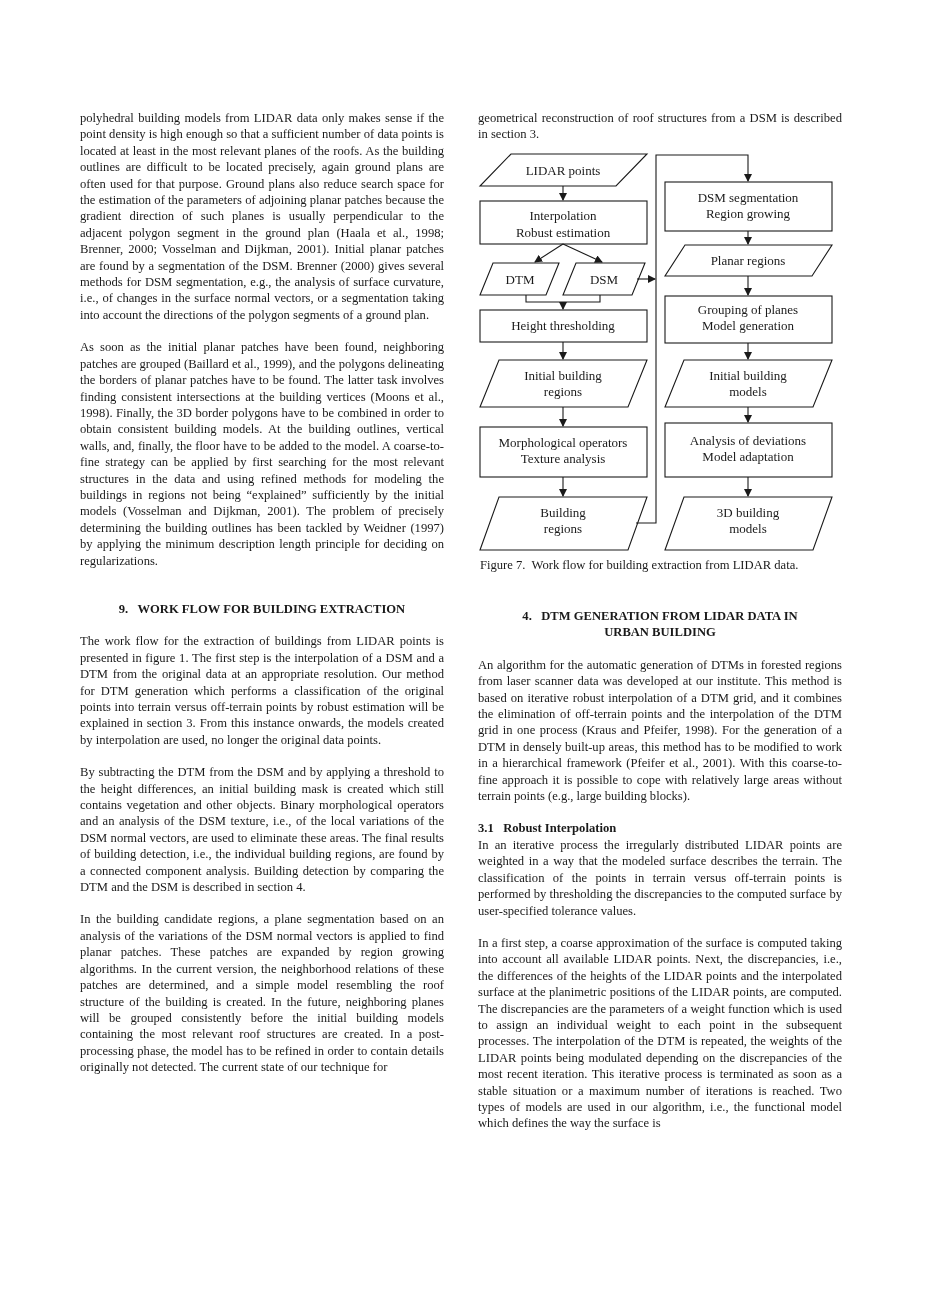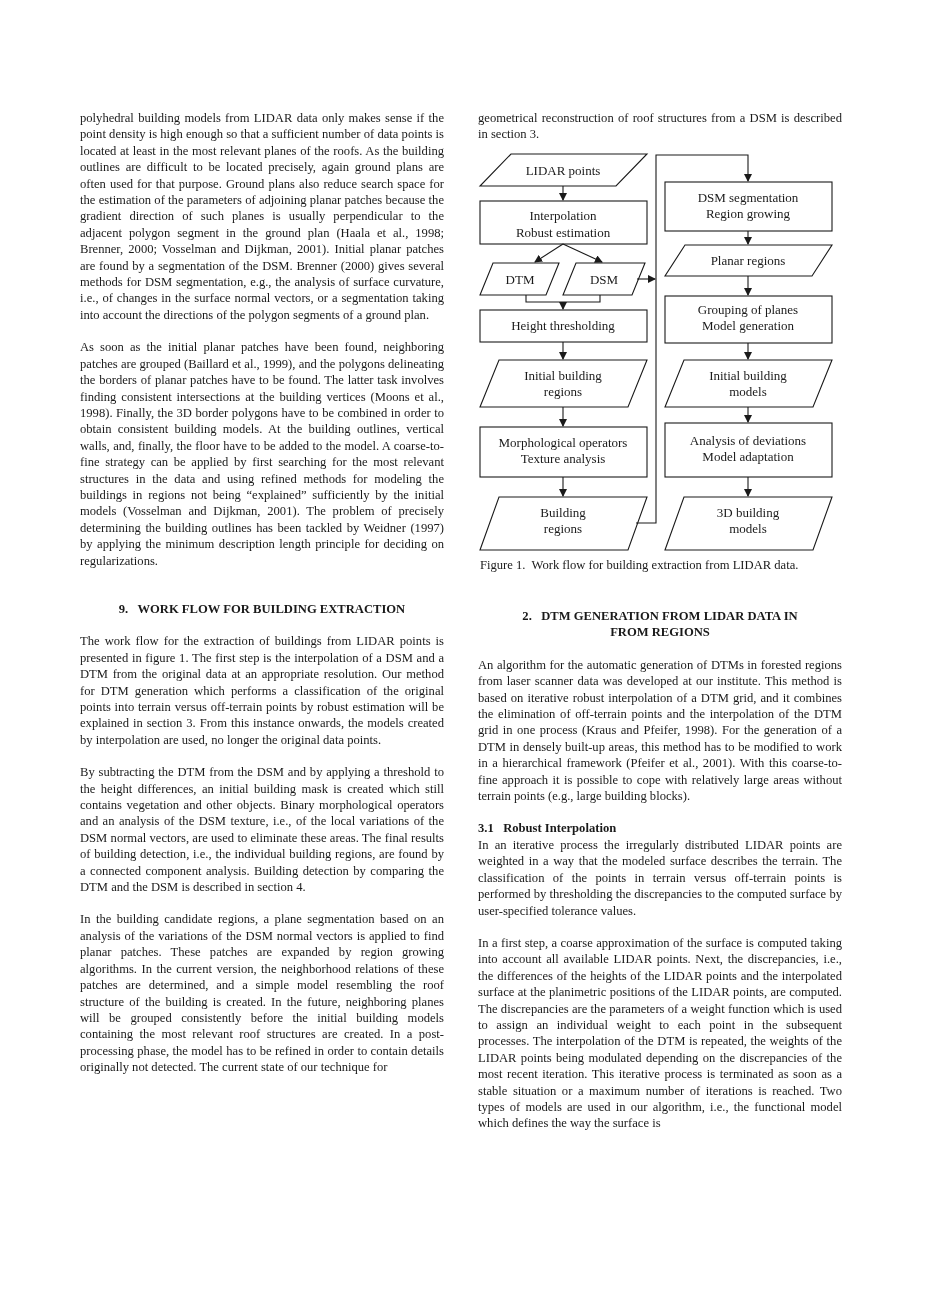--- a/index.html
+++ b/index.html
@@ -93,22 +93,22 @@
   <text x="748" y="314" text-anchor="middle">Grouping of planes</text>
   <text x="748" y="330" text-anchor="middle">Model generation</text>
   <text x="748" y="380" text-anchor="middle">Initial building</text>
   <text x="748" y="396" text-anchor="middle">models</text>
   <text x="748" y="445" text-anchor="middle">Analysis of deviations</text>
   <text x="748" y="461" text-anchor="middle">Model adaptation</text>
   <text x="748" y="517" text-anchor="middle">3D building</text>
   <text x="748" y="533" text-anchor="middle">models</text>
 </svg>
 
-<div class="abs caption" style="left:480px; top:558px; white-space:pre;">Figure 1.  Work flow for building extraction from LIDAR data.</div>
+<div class="abs caption" style="left:480px; top:558px; white-space:pre;">Figure 7.  Work flow for building extraction from LIDAR data.</div>
 
 <div class="col" style="left:478px; top:608px;">
-  <h2 class="sec" style="white-space:pre;">2.   DTM GENERATION FROM LIDAR DATA IN</h2>
-  <h2 class="sec" style="margin-bottom:16px;">FROM REGIONS</h2>
+  <h2 class="sec" style="white-space:pre;">4.   DTM GENERATION FROM LIDAR DATA IN</h2>
+  <h2 class="sec" style="margin-bottom:16px;">URBAN BUILDING</h2>
   <p class="para">An algorithm for the automatic generation of DTMs in forested regions from laser scanner data was developed at our institute. This method is based on iterative robust interpolation of a DTM grid, and it combines the elimination of off-terrain points and the interpolation of the DTM grid in one process (Kraus and Pfeifer, 1998). For the generation of a DTM in densely built-up areas, this method has to be modified to work in a hierarchical framework (Pfeifer et al., 2001). With this coarse-to-fine approach it is possible to cope with relatively large areas without terrain points (e.g., large building blocks).</p>
   <h3 class="sub" style="white-space:pre;">3.1   Robust Interpolation</h3>
   <p class="para">In an iterative process the irregularly distributed LIDAR points are weighted in a way that the modeled surface describes the terrain. The classification of the points in terrain versus off-terrain points is performed by thresholding the discrepancies to the computed surface by user-specified tolerance values.</p>
   <p class="para">In a first step, a coarse approximation of the surface is computed taking into account all available LIDAR points. Next, the discrepancies, i.e., the differences of the heights of the LIDAR points and the interpolated surface at the planimetric positions of the LIDAR points, are computed. The discrepancies are the parameters of a weight function which is used to assign an individual weight to each point in the subsequent processes. The interpolation of the DTM is repeated, the weights of the LIDAR points being modulated depending on the discrepancies of the most recent iteration. This iterative process is terminated as soon as a stable situation or a maximum number of iterations is reached. Two types of models are used in our algorithm, i.e., the functional model which defines the way the surface is</p>
 </div>
 
 </body></html>

